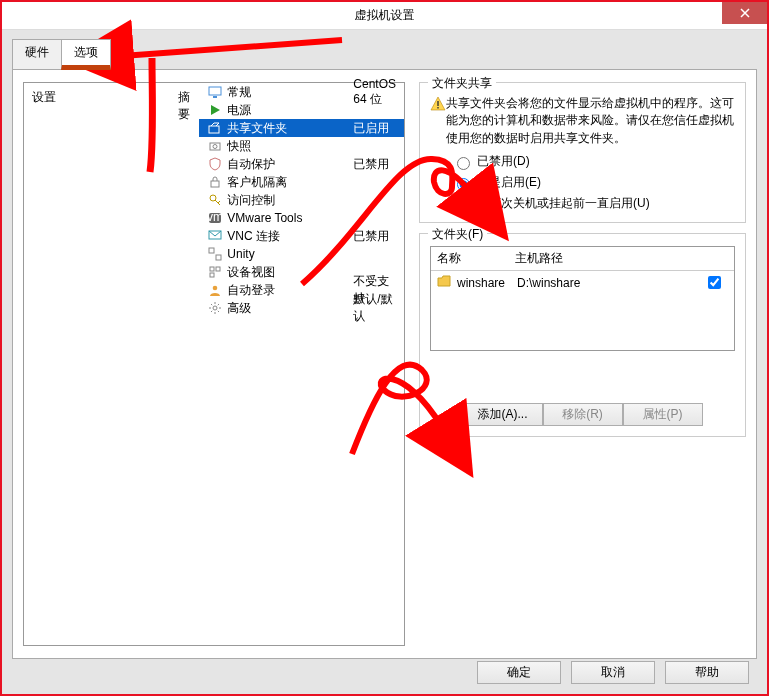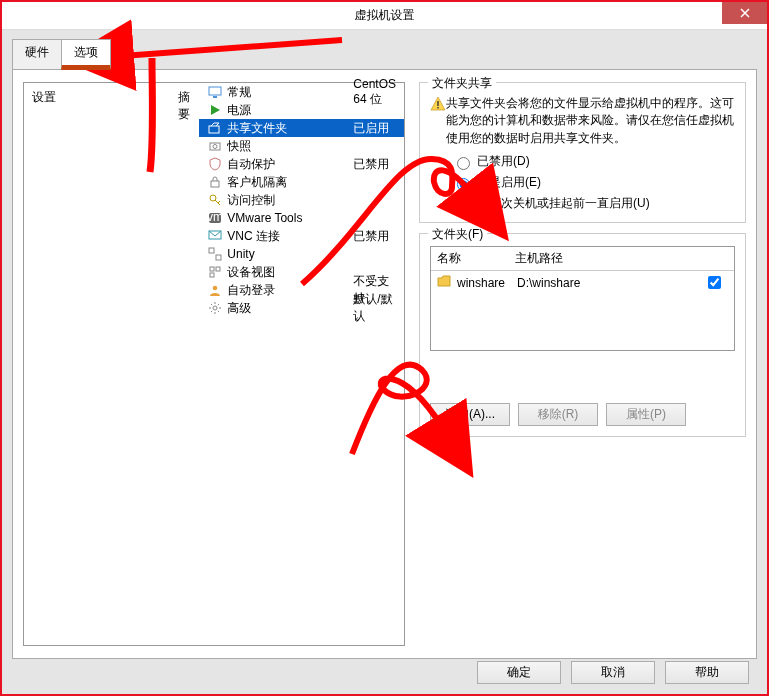--- a/index.html
+++ b/index.html
@@ -32,21 +32,21 @@
   .radios { margin-top: 6px; margin-left: 22px; display:flex; flex-direction:column; gap:4px;justify-content:flex-end; }
   .radio-row { display:flex; align-items:center; gap:4px; }
   .folders-group { flex: 0 0 auto; height: 204px; display:flex; flex-direction:column; }
   .folder-list { border: 1px solid #999; flex:1; background:#fff; margin-bottom:8px; }
   .folder-list-head { display:flex; border-bottom:1px solid #ccc; padding: 3px 6px; }
   .fl-name { width: 78px; }
   .fl-path { flex:1; }
   .fl-chk { width: 24px; }
   .folder-row { display:flex; align-items:center; padding:2px 6px; }
   .folder-row .ic { width:16px; margin-right:4px; }
-  .folders-btns { display:flex; gap:8px; justify-content:flex-start;margin-top:44px; }
+  .folders-btns { display:flex; justify-content:center;margin-top:44px; }
   .btn { min-width: 80px; height: 23px; border: 1px solid #adadad; background: linear-gradient(#f5f5f5,#e6e6e6); display:flex; align-items:center; justify-content:center; cursor:pointer; padding: 0 10px; }
   .btn.disabled { color:#888; }
   .bottom-btns { position:absolute; right: 18px; bottom: 10px; display:flex; gap:10px;text-align:right; }
   .bottom-btns .btn { min-width: 84px; }
   svg.anno { position:absolute; top:0; left:0; width:769px; height:696px; pointer-events:none; }
 </style>
 </head>
 <body>
 
 <div class="window">

